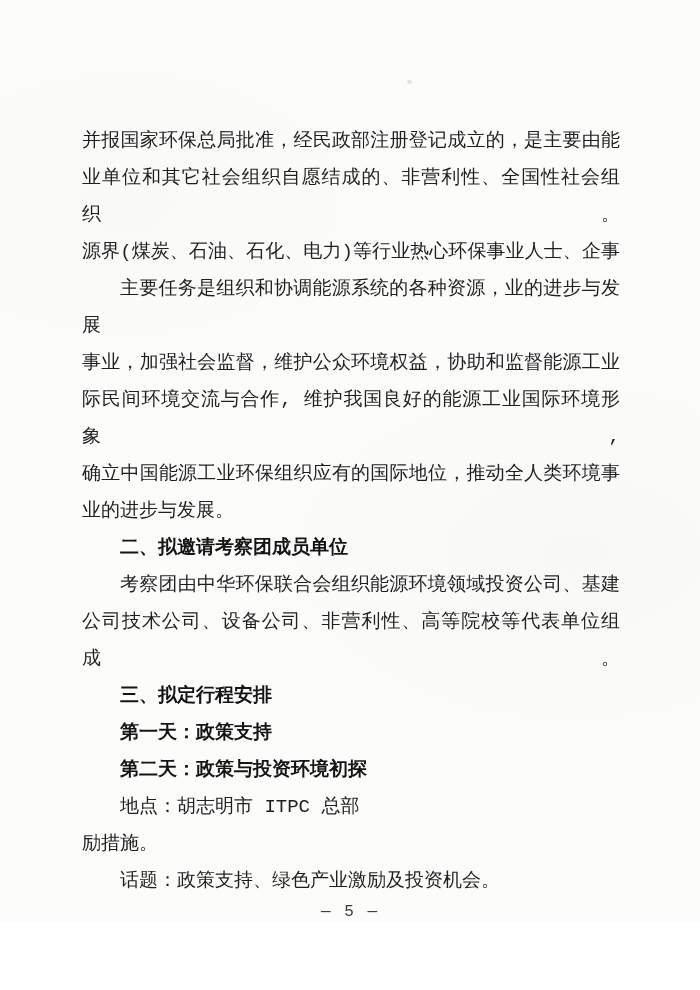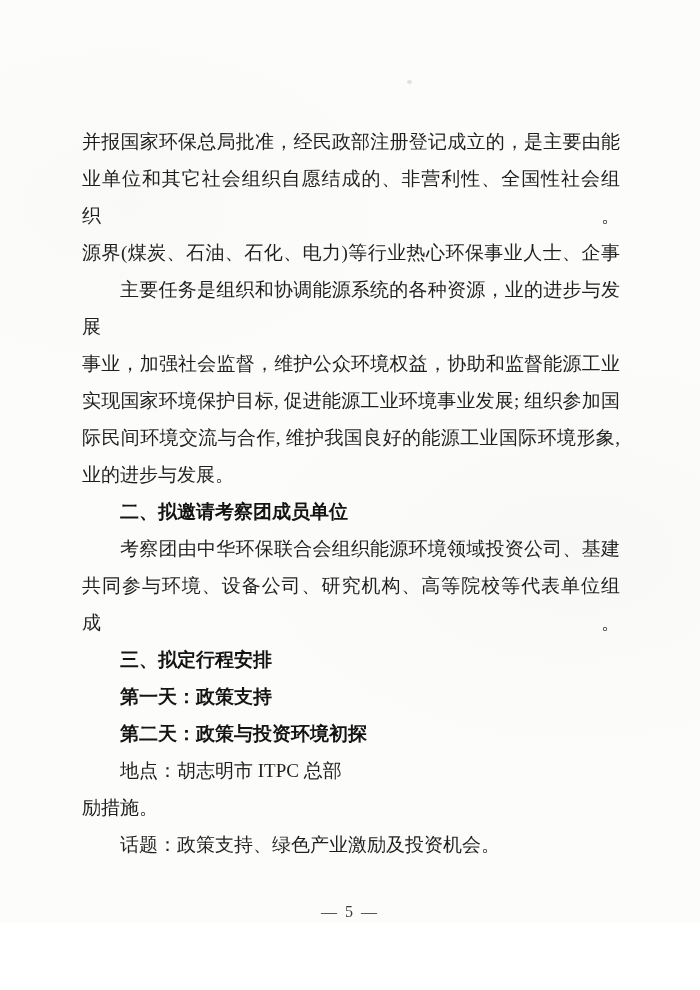--- a/index.html
+++ b/index.html
@@ -13,21 +13,21 @@
   }
   .page {
     position: relative;
     width: 700px;
     height: 922px;
     background:
       radial-gradient(ellipse 420px 260px at 18% 22%, rgba(0,0,0,0.012), rgba(0,0,0,0) 70%),
       radial-gradient(ellipse 500px 300px at 82% 60%, rgba(0,0,0,0.015), rgba(0,0,0,0) 70%),
       #fcfcfb;
     overflow: hidden;
-    font-family: Liberation Serif, serif;
+    font-family: Liberation Mono, monospace;
   }
   .content {
     position: absolute;
     left: 82px;
     top: 123px;
     width: 538px;
     font-size: 19px;
     line-height: 37px;
     color: #1f1f1f;
   }
@@ -75,28 +75,28 @@
   <div class="speck"></div>
 
   <main class="content">
 
     <p class="line just">并报国家环保总局批准，经民政部注册登记成立的，是主要由能</p>
     <p class="line just">业单位和其它社会组织自愿结成的、非营利性、全国性社会组织。</p>
     <p class="line just">源界(煤炭、石油、石化、电力)等行业热心环保事业人士、企事</p>
 
     <p class="line just indent">主要任务是组织和协调能源系统的各种资源，业的进步与发展</p>
     <p class="line just">事业，加强社会监督，维护公众环境权益，协助和监督能源工业</p>
-    <p class="line just">实现国家环境保护目标, 促进能源工业环境事业发展; 组织参加国</p>
     <p class="line just">际民间环境交流与合作, 维护我国良好的能源工业国际环境形象,</p>
+    <p class="line just">确立中国能源工业环保组织应有的国际地位，推动全人类环境事</p>
     <p class="line">业的进步与发展。</p>
 
     <p class="line bold indent">二、拟邀请考察团成员单位</p>
 
     <p class="line just indent">考察团由中华环保联合会组织能源环境领域投资公司、基建</p>
-    <p class="line just">共同参与环境、设备公司、研究机构、高等院校等代表单位组成。</p>
+    <p class="line just">公司技术公司、设备公司、非营利性、高等院校等代表单位组成。</p>
 
     <p class="line bold indent">三、拟定行程安排</p>
 
     <p class="line bold indent">第一天：政策支持</p>
     <p class="line bold indent">第二天：政策与投资环境初探</p>
 
     <p class="line indent">地点：胡志明市 ITPC 总部</p>
     <p class="line">励措施。</p>
     <p class="line indent">话题：政策支持、绿色产业激励及投资机会。</p>
 

